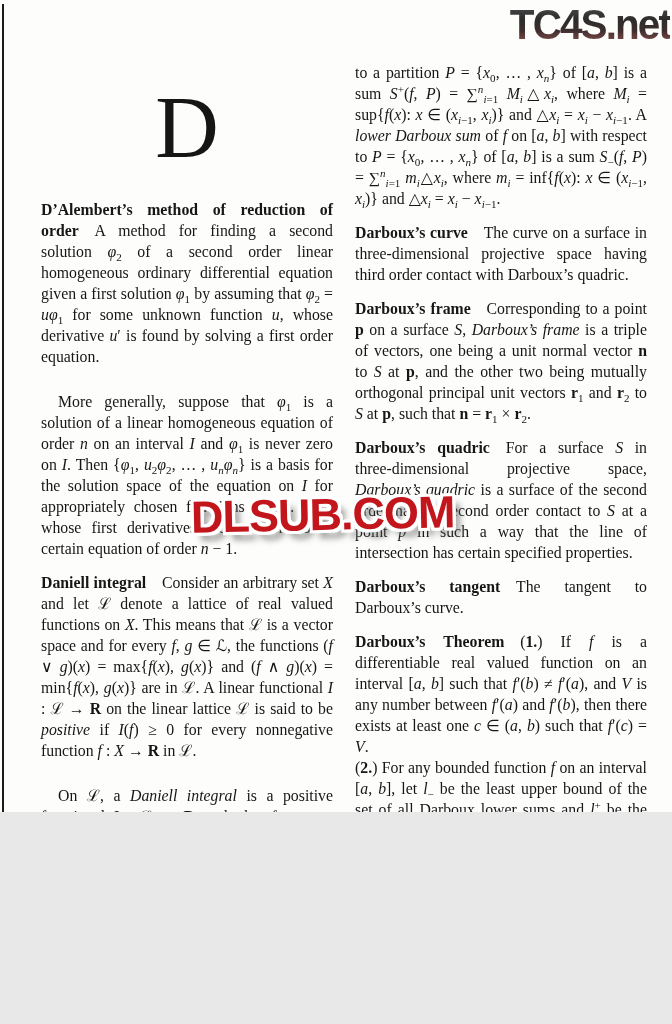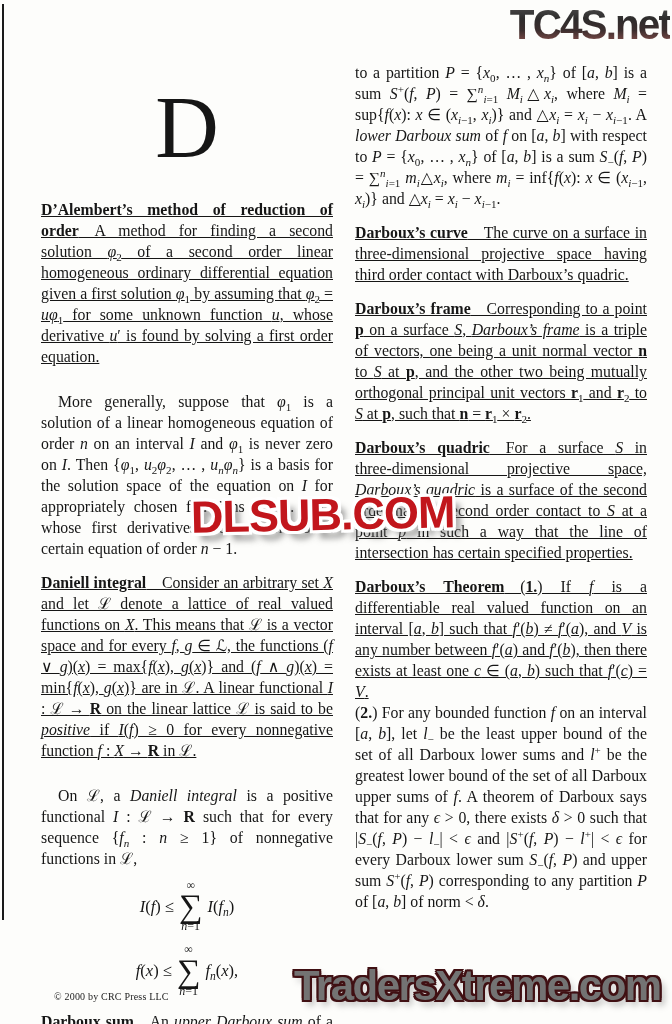--- a/index.html
+++ b/index.html
@@ -1,24 +1,24 @@
 <!DOCTYPE html>
 <html><head>
 <meta charset="utf-8">
 <style>
   html,body{margin:0;padding:0;}
   body{width:672px;height:1024px;background:#e8e8e8;font-family:"Liberation Serif",serif;}
-  .page{position:relative;width:672px;height:1024px;background:#fdfdfb;overflow:hidden;color:#161616;}
+  .page{position:relative;width:672px;height:812px;background:#fdfdfb;overflow:hidden;color:#161616;}
   .left-edge{position:absolute;left:2px;top:4px;width:2px;height:916px;background:#1a1a1a;}
   .col{position:absolute;width:292px;font-size:15.8px;line-height:21px;text-align:justify;text-align-last:left;}
   .col-left{left:41px;top:60px;}
   .col-right{left:355px;top:62px;}
   .bigD{font-size:88px;line-height:1;text-align:center;text-align-last:center;margin:24px 0 27px 0;font-weight:400;}
   p{margin:0;}
-  p.entry{margin-top:13px;text-decoration:underline;}
+  p.entry{margin-top:13px;}
   p.first{margin-top:0;}
   .indent{text-indent:17px;margin-top:24px;}
   sub,sup{line-height:0;font-size:70%;}
   .formula{display:flex;justify-content:center;align-items:center;gap:5px;margin:10px 0 6px 0;font-size:16.5px;}
   .sum{display:inline-flex;flex-direction:column;align-items:center;}
   .sum .lim{font-size:12px;line-height:1.1;}
   .sum .sigma{font-size:33px;line-height:.85;}
   .copyright{position:absolute;left:54px;top:991px;font-size:10px;letter-spacing:.2px;color:#1b1b1b;text-align:right;}
   
   .wm{font-family:"Liberation Sans",sans-serif;font-weight:bold;position:absolute;white-space:nowrap;}
@@ -72,20 +72,21 @@
 
 
     <p class="entry"><b>Darboux sum</b> An <i>upper Darboux sum</i> of a function  on an interval [, ] with respect</p>
   </div>
 
   <div class="col col-right">
     <p class="first">to a partition <i>P</i> = {<i>x</i><sub>0</sub>, … , <i>x<sub>n</sub></i>} of [<i>a</i>, <i>b</i>] is a sum <i>S</i><sup>+</sup>(<i>f</i>, <i>P</i>) = ∑<sup><i>n</i></sup><sub><i>i</i>=1</sub> <i>M<sub>i</sub></i>△<i>x<sub>i</sub></i>, where <i>M<sub>i</sub></i> = sup{<i>f</i>(<i>x</i>): <i>x</i> ∈ (<i>x</i><sub><i>i</i>−1</sub>, <i>x<sub>i</sub></i>)} and △<i>x<sub>i</sub></i> = <i>x<sub>i</sub></i> − <i>x</i><sub><i>i</i>−1</sub>. A <i>lower Darboux sum</i> of <i>f</i> on [<i>a</i>, <i>b</i>] with respect to <i>P</i> = {<i>x</i><sub>0</sub>, … , <i>x<sub>n</sub></i>} of [<i>a</i>, <i>b</i>] is a sum <i>S</i><sub>−</sub>(<i>f</i>, <i>P</i>) = ∑<sup><i>n</i></sup><sub><i>i</i>=1</sub> <i>m<sub>i</sub></i>△<i>x<sub>i</sub></i>, where <i>m<sub>i</sub></i> = inf{<i>f</i>(<i>x</i>): <i>x</i> ∈ (<i>x</i><sub><i>i</i>−1</sub>, <i>x<sub>i</sub></i>)} and △<i>x<sub>i</sub></i> = <i>x<sub>i</sub></i> − <i>x</i><sub><i>i</i>−1</sub>.</p>
     <p class="entry"><b>Darboux’s curve</b> The curve on a surface in three-dimensional projective space having third order contact with Darboux’s quadric.</p>
     <p class="entry"><b>Darboux’s frame</b> Corresponding to a point <b>p</b> on a surface <i>S</i>, <i>Darboux’s frame</i> is a triple of vectors, one being a unit normal vector <b>n</b> to <i>S</i> at <b>p</b>, and the other two being mutually orthogonal principal unit vectors <b>r</b><sub>1</sub> and <b>r</b><sub>2</sub> to <i>S</i> at <b>p</b>, such that <b>n</b> = <b>r</b><sub>1</sub> × <b>r</b><sub>2</sub>.</p>
     <p class="entry"><b>Darboux’s quadric</b> For a surface <i>S</i> in three-dimensional projective space, <i>Darboux’s quadric</i> is a surface of the second order having second order contact to <i>S</i> at a point <i>p</i> in such a way that the line of intersection has certain specified properties.</p>
+    <p class="entry"><b>Darboux’s tangent</b> The tangent to Darboux’s curve.</p>
     <p class="entry"><b>Darboux’s Theorem</b> (<b>1.</b>) If <i>f</i> is a differentiable real valued function on an interval [<i>a</i>, <i>b</i>] such that <i>f</i>′(<i>b</i>) ≠ <i>f</i>′(<i>a</i>), and <i>V</i> is any number between <i>f</i>′(<i>a</i>) and <i>f</i>′(<i>b</i>), then there exists at least one <i>c</i> ∈ (<i>a</i>, <i>b</i>) such that <i>f</i>′(<i>c</i>) = <i>V</i>.</p>
     <p>(<b>2.</b>) For any bounded function <i>f</i> on an interval [<i>a</i>, <i>b</i>], let <i>l</i><sub>−</sub> be the least upper bound of the set of all Darboux lower sums and <i>l</i><sup>+</sup> be the greatest lower bound of the set of all Darboux upper sums of <i>f</i>. A theorem of Darboux says that for any <i>ϵ</i> &gt; 0, there exists <i>δ</i> &gt; 0 such that |<i>S</i><sub>−</sub>(<i>f</i>, <i>P</i>) − <i>l</i><sub>−</sub>| &lt; <i>ϵ</i> and |<i>S</i><sup>+</sup>(<i>f</i>, <i>P</i>) − <i>l</i><sup>+</sup>| &lt; <i>ϵ</i> for every Darboux lower sum <i>S</i><sub>−</sub>(<i>f</i>, <i>P</i>) and upper sum <i>S</i><sup>+</sup>(<i>f</i>, <i>P</i>) corresponding to any partition <i>P</i> of [<i>a</i>, <i>b</i>] of norm &lt; <i>δ</i>.</p>
   </div>
 
   <div class="wm wm-mid">DLSUB.COM</div>
 
   <div class="copyright">© 2000 by CRC Press LLC</div>
 
   <div class="wm wm-bottom">TradersXtreme.com</div>
 

